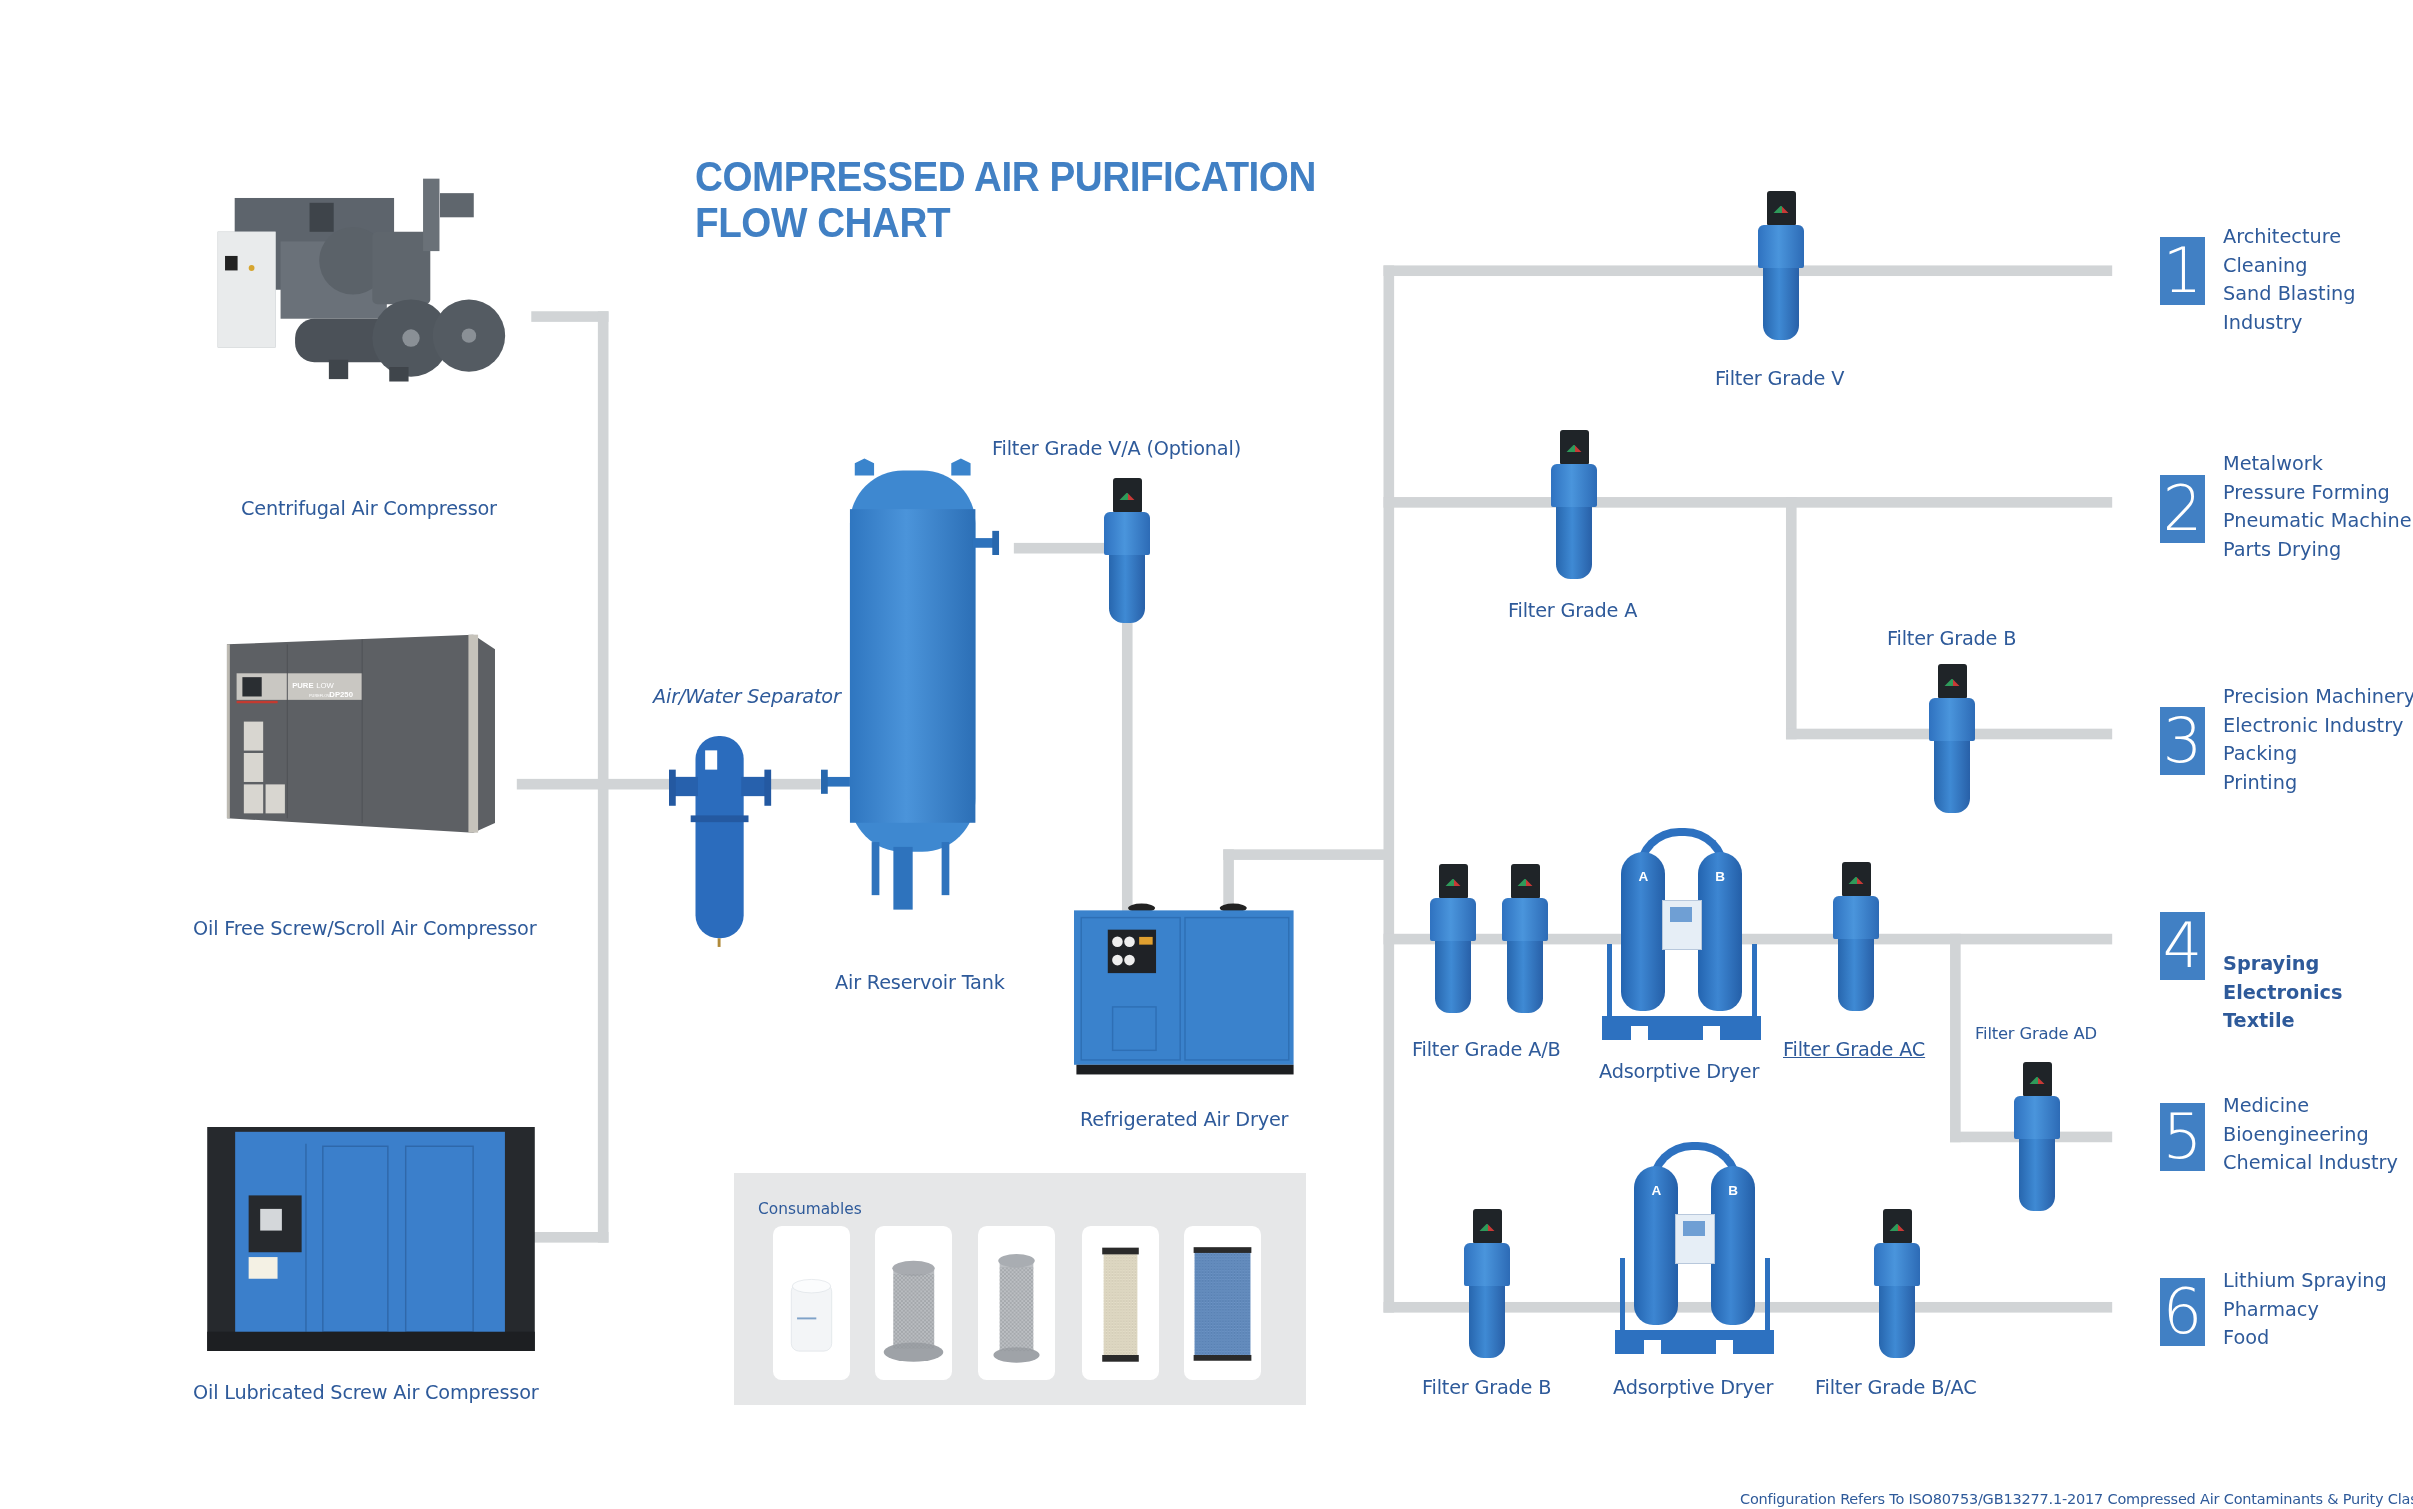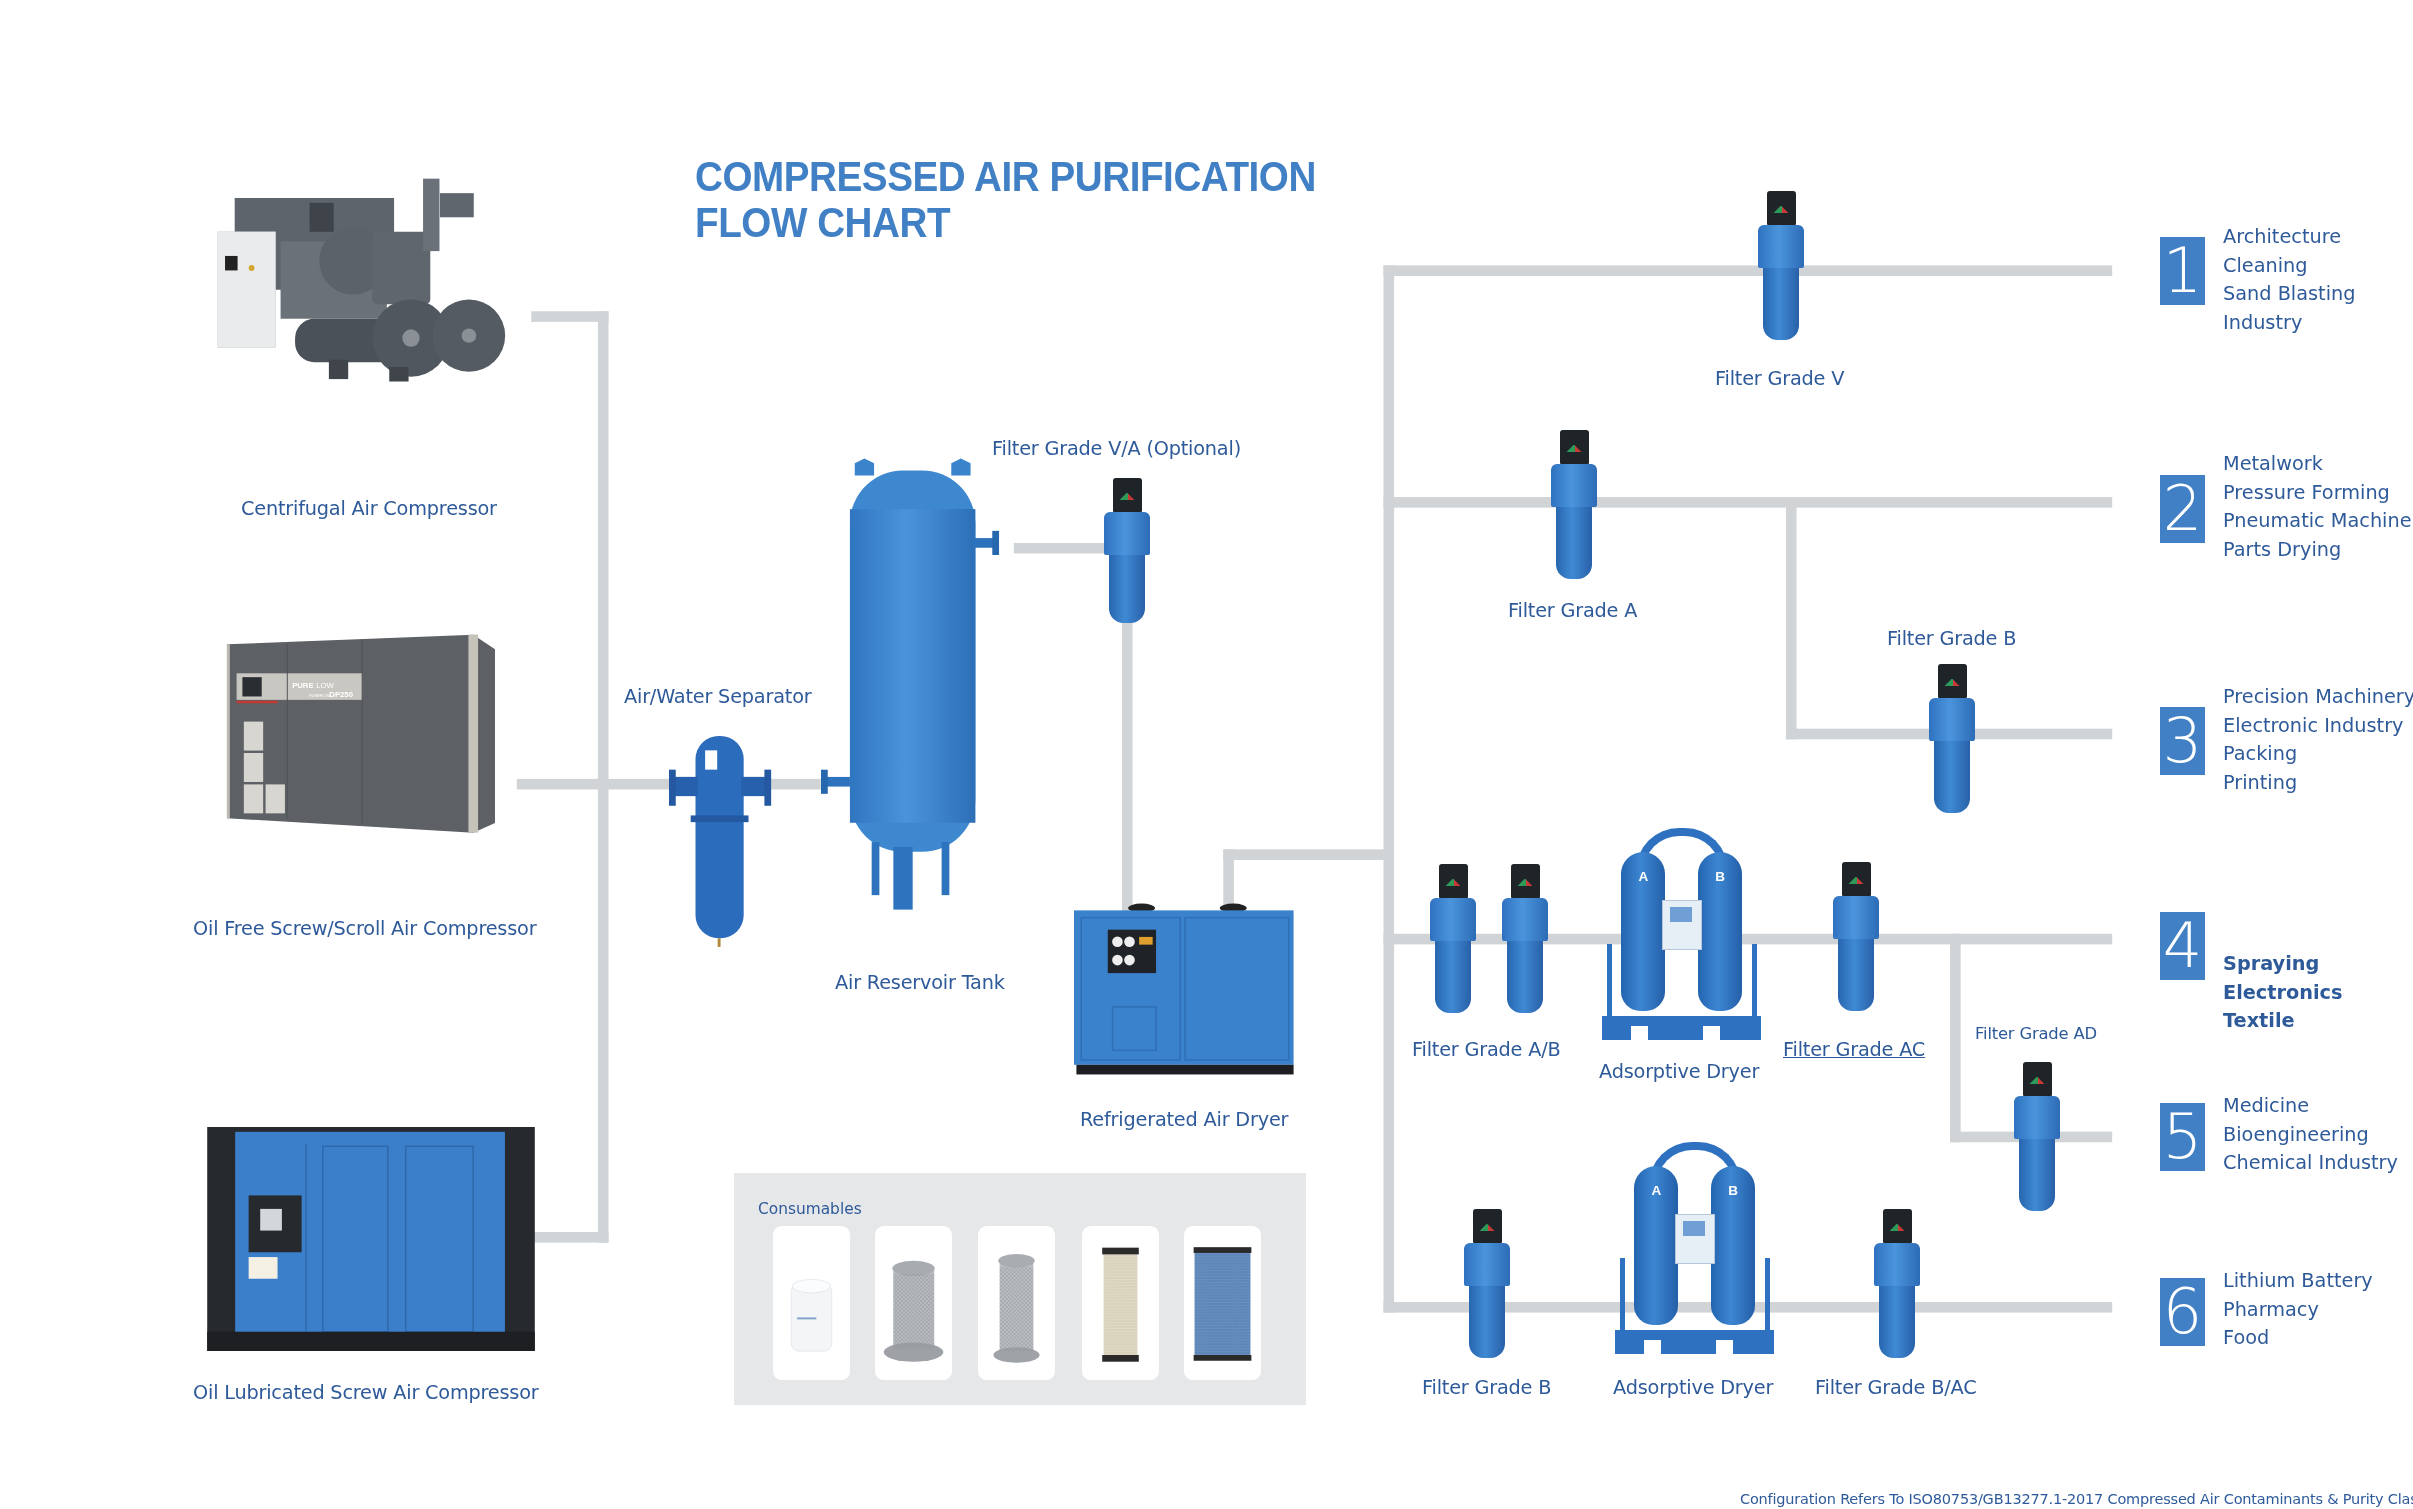--- a/index.html
+++ b/index.html
@@ -127,21 +127,21 @@
     <rect x="240" y="40" width="135" height="385" fill="none" stroke="#2f68aa" stroke-width="3"></rect>
     <rect x="412" y="40" width="140" height="385" fill="none" stroke="#2f68aa" stroke-width="3"></rect>
     <rect x="86" y="142" width="110" height="118" fill="#26292d"></rect>
     <rect x="110" y="170" width="45" height="45" fill="#d4d7da"></rect>
     <rect x="86" y="270" width="60" height="45" fill="#f4f1e4"></rect>
     <rect x="0" y="425" width="680" height="40" fill="#1d1f22"></rect>
   </svg>
 </div>
 <div class="abs lbl" style="left:193px; top:1381px;">Oil Lubricated Screw Air Compressor</div>
 
-<div class="abs lbl" style="left:624px; top:685px;">Air/Water Separator</div>
+<div class="abs lbl" style="left:653px; top:685px;font-style:italic;">Air/Water Separator</div>
 <div class="abs" style="left:669px; top:731px; width:106px; height:217px;">
   <svg width="106" height="217" viewBox="0 0 220 450">
     <rect x="55" y="10" width="100" height="420" rx="48" fill="#2b6cbd"></rect>
     <rect x="75" y="40" width="25" height="40" fill="#fff"></rect>
     <rect x="5" y="95" width="55" height="40" fill="#2761ad"></rect>
     <rect x="150" y="95" width="55" height="40" fill="#2761ad"></rect>
     <rect x="0" y="80" width="14" height="75" fill="#2459a1"></rect>
     <rect x="198" y="80" width="14" height="75" fill="#2459a1"></rect>
     <rect x="45" y="175" width="120" height="14" fill="#2459a1"></rect>
     <rect x="101" y="430" width="6" height="18" fill="#b08a3a"></rect>
@@ -390,19 +390,19 @@
 
 <div class="num" style="top:1103px;">5</div>
 <div class="cat" style="top:1092px;">
   <div>Medicine</div>
   <div>Bioengineering</div>
   <div>Chemical Industry</div>
 </div>
 
 <div class="num" style="top:1278px;">6</div>
 <div class="cat" style="top:1267px;">
-  <div>Lithium Battery</div>
+  <div>Lithium Spraying</div>
   <div>Pharmacy</div>
   <div>Food</div>
 </div>
 
 <footer class="note">Configuration Refers To ISO80753/GB13277.1-2017 Compressed Air Contaminants &amp; Purity Classes</footer>
 
 
 </body></html>

